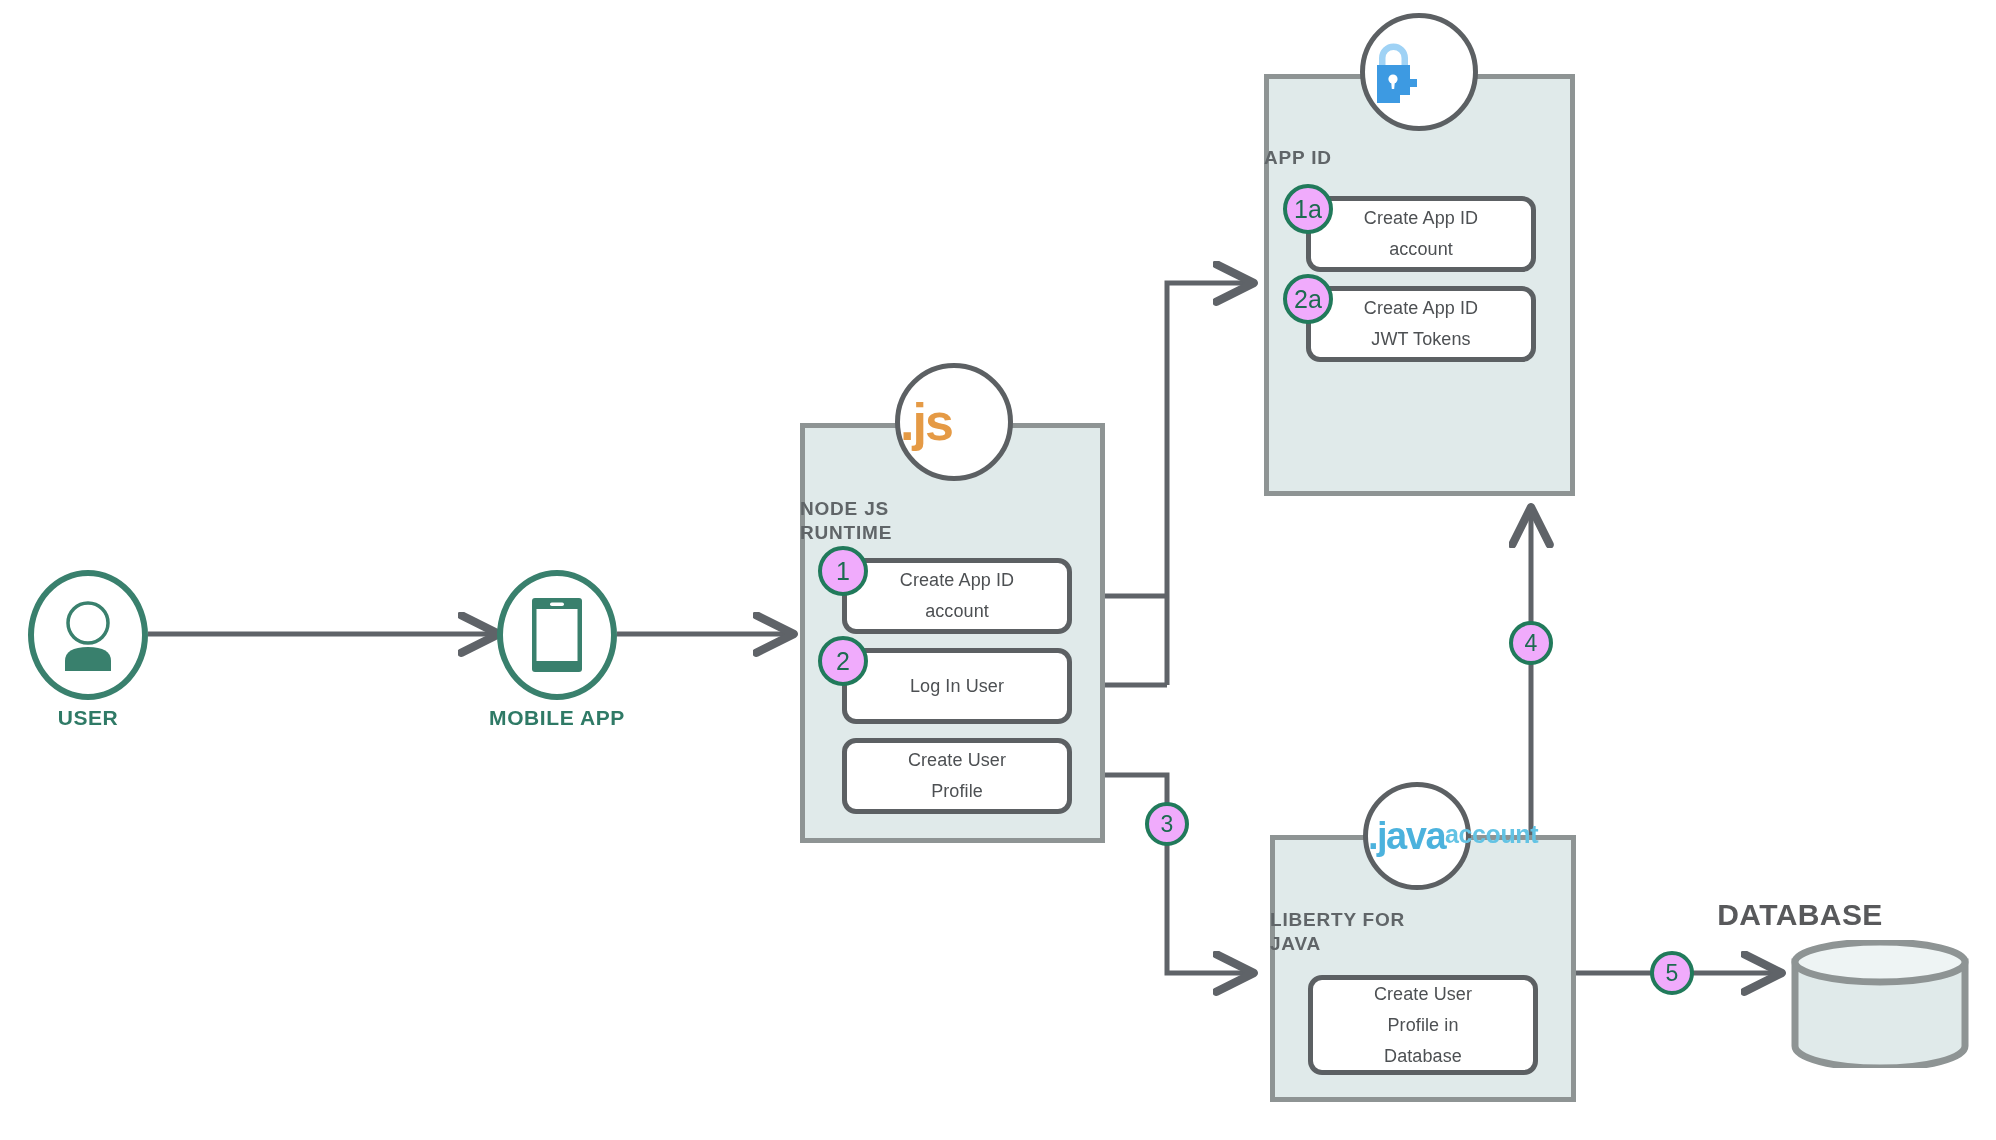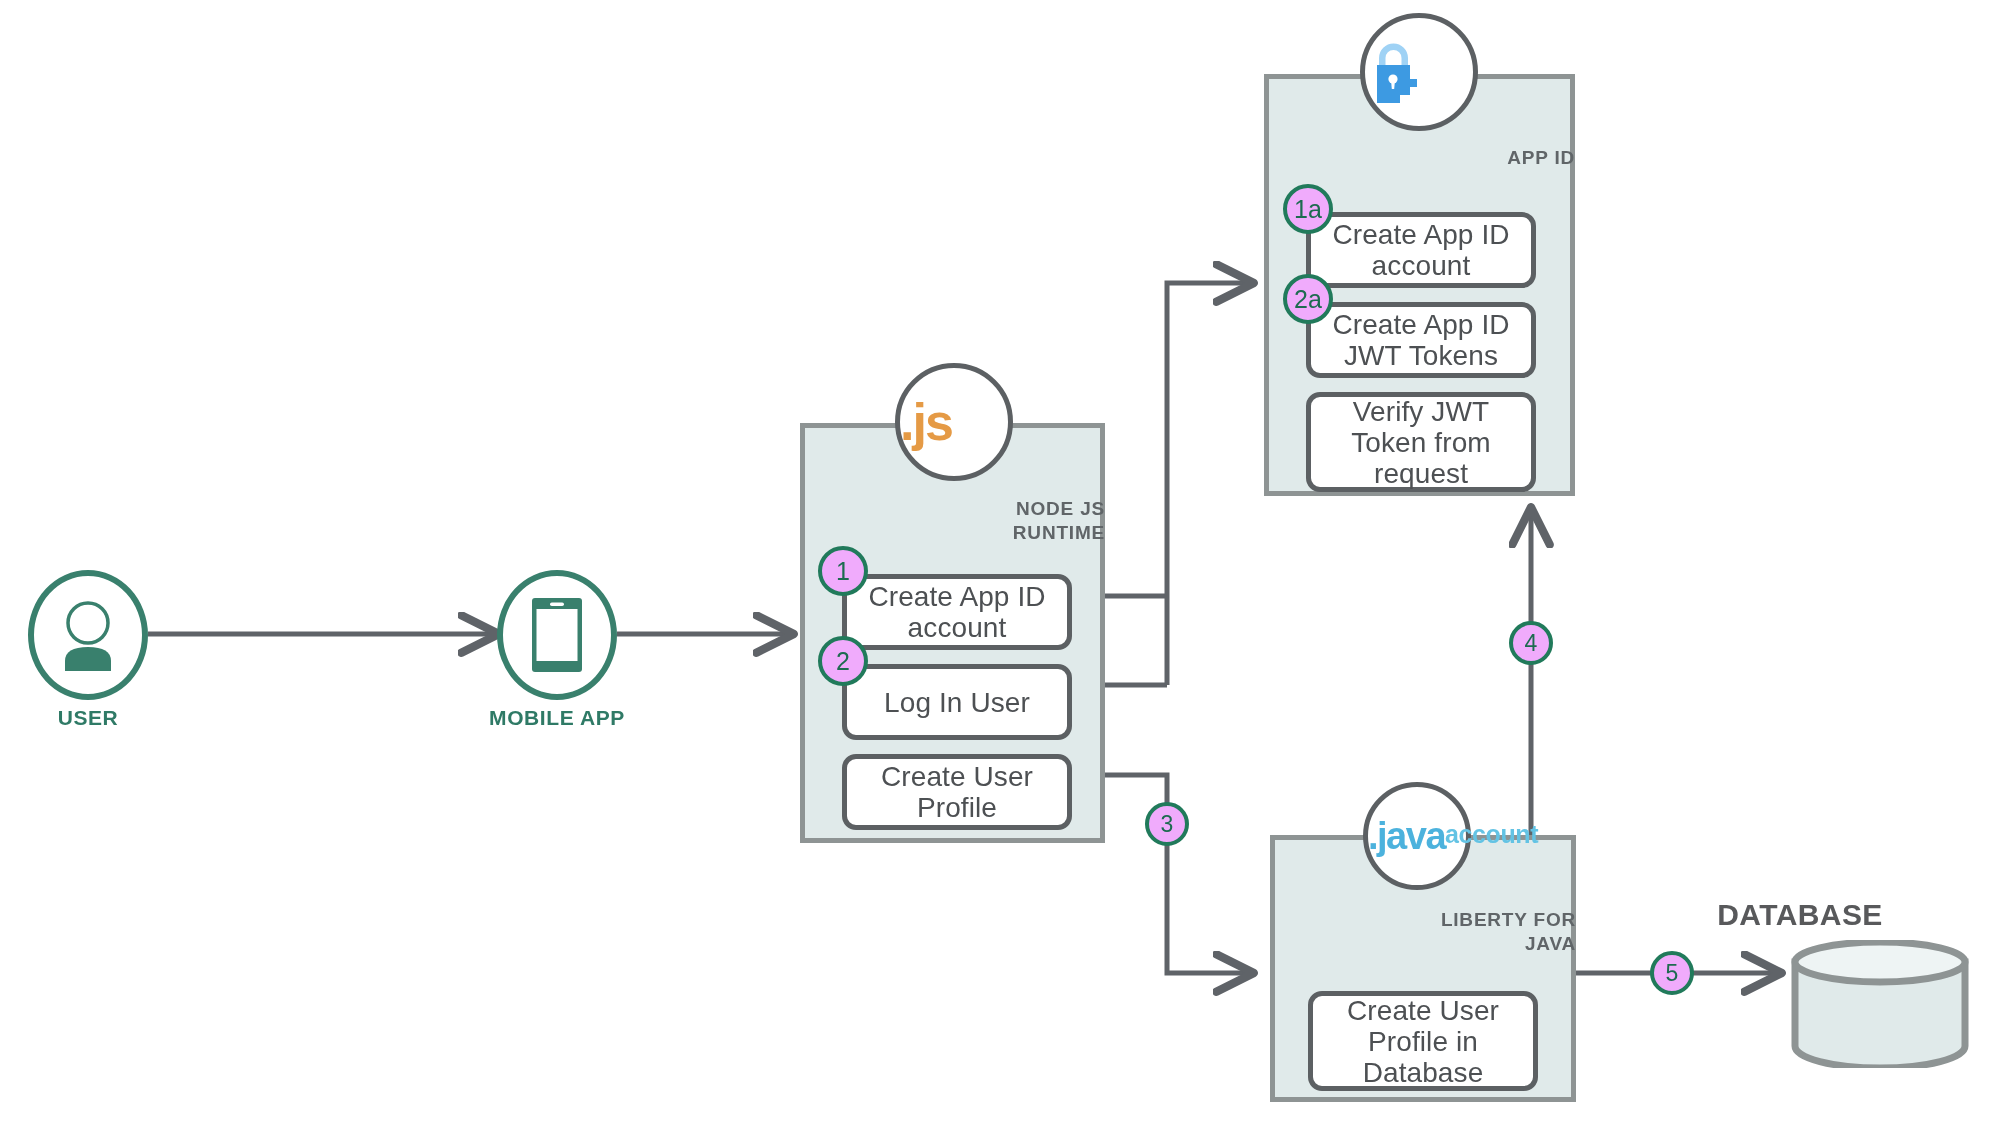--- a/index.html
+++ b/index.html
@@ -15,42 +15,41 @@
   
   .panel{
     position:absolute;
     background:#e0eaea;
     border:5px solid #8e9494;
     box-sizing:border-box;
   }
   .panel-title{
     position:absolute;
     width:100%;
-    text-align:right;
+    text-align:left;
     color:#606568;
     font-weight:bold;
     font-size:19px;
     letter-spacing:.8px;
     line-height:24px;
   }
 
   
   .taskbox{
     position:absolute;
     background:#ffffff;
     border:5px solid #5c6063;
     border-radius:14px;
     box-sizing:border-box;
     display:flex;align-items:center;justify-content:center;
     text-align:center;
     color:#4d5053;
-    font-size:28px;
+    font-size:18px;
     line-height:31px;
     letter-spacing:.1px;
-    margin-top:16px;
   }
 
   
   .badge{
     position:absolute;
     background:#f0abfc;
     border:4px solid #217a5b;
     border-radius:50%;
     box-sizing:border-box;
     display:flex;align-items:center;justify-content:center;
@@ -215,27 +214,20 @@
   <div class="badge md" style="left:1283px;top:184px;">1a</div>
 
   <div class="taskbox" style="left:1306px;top:286px;width:230px;height:76px;">
     <span>
       <span>Create App ID</span><br>
       <span>JWT Tokens</span>
     </span>
   </div>
   <div class="badge md" style="left:1283px;top:274px;">2a</div>
 
-  <div class="taskbox" style="left:1306px;top:376px;width:230px;height:100px;">
-    <span>
-      <span>Verify JWT</span><br>
-      <span>Token from</span><br>
-      <span>request</span>
-    </span>
-  </div>
 
   <div class="panel" style="left:1270px;top:835px;width:306px;height:267px;"></div>
 
   <div class="medallion" style="left:1363px;top:782px;width:108px;height:108px;">
     <span class="java-logo">
       <span class="t1">.java</span>
       <span class="t2">account</span>
     </span>
   </div>
 

